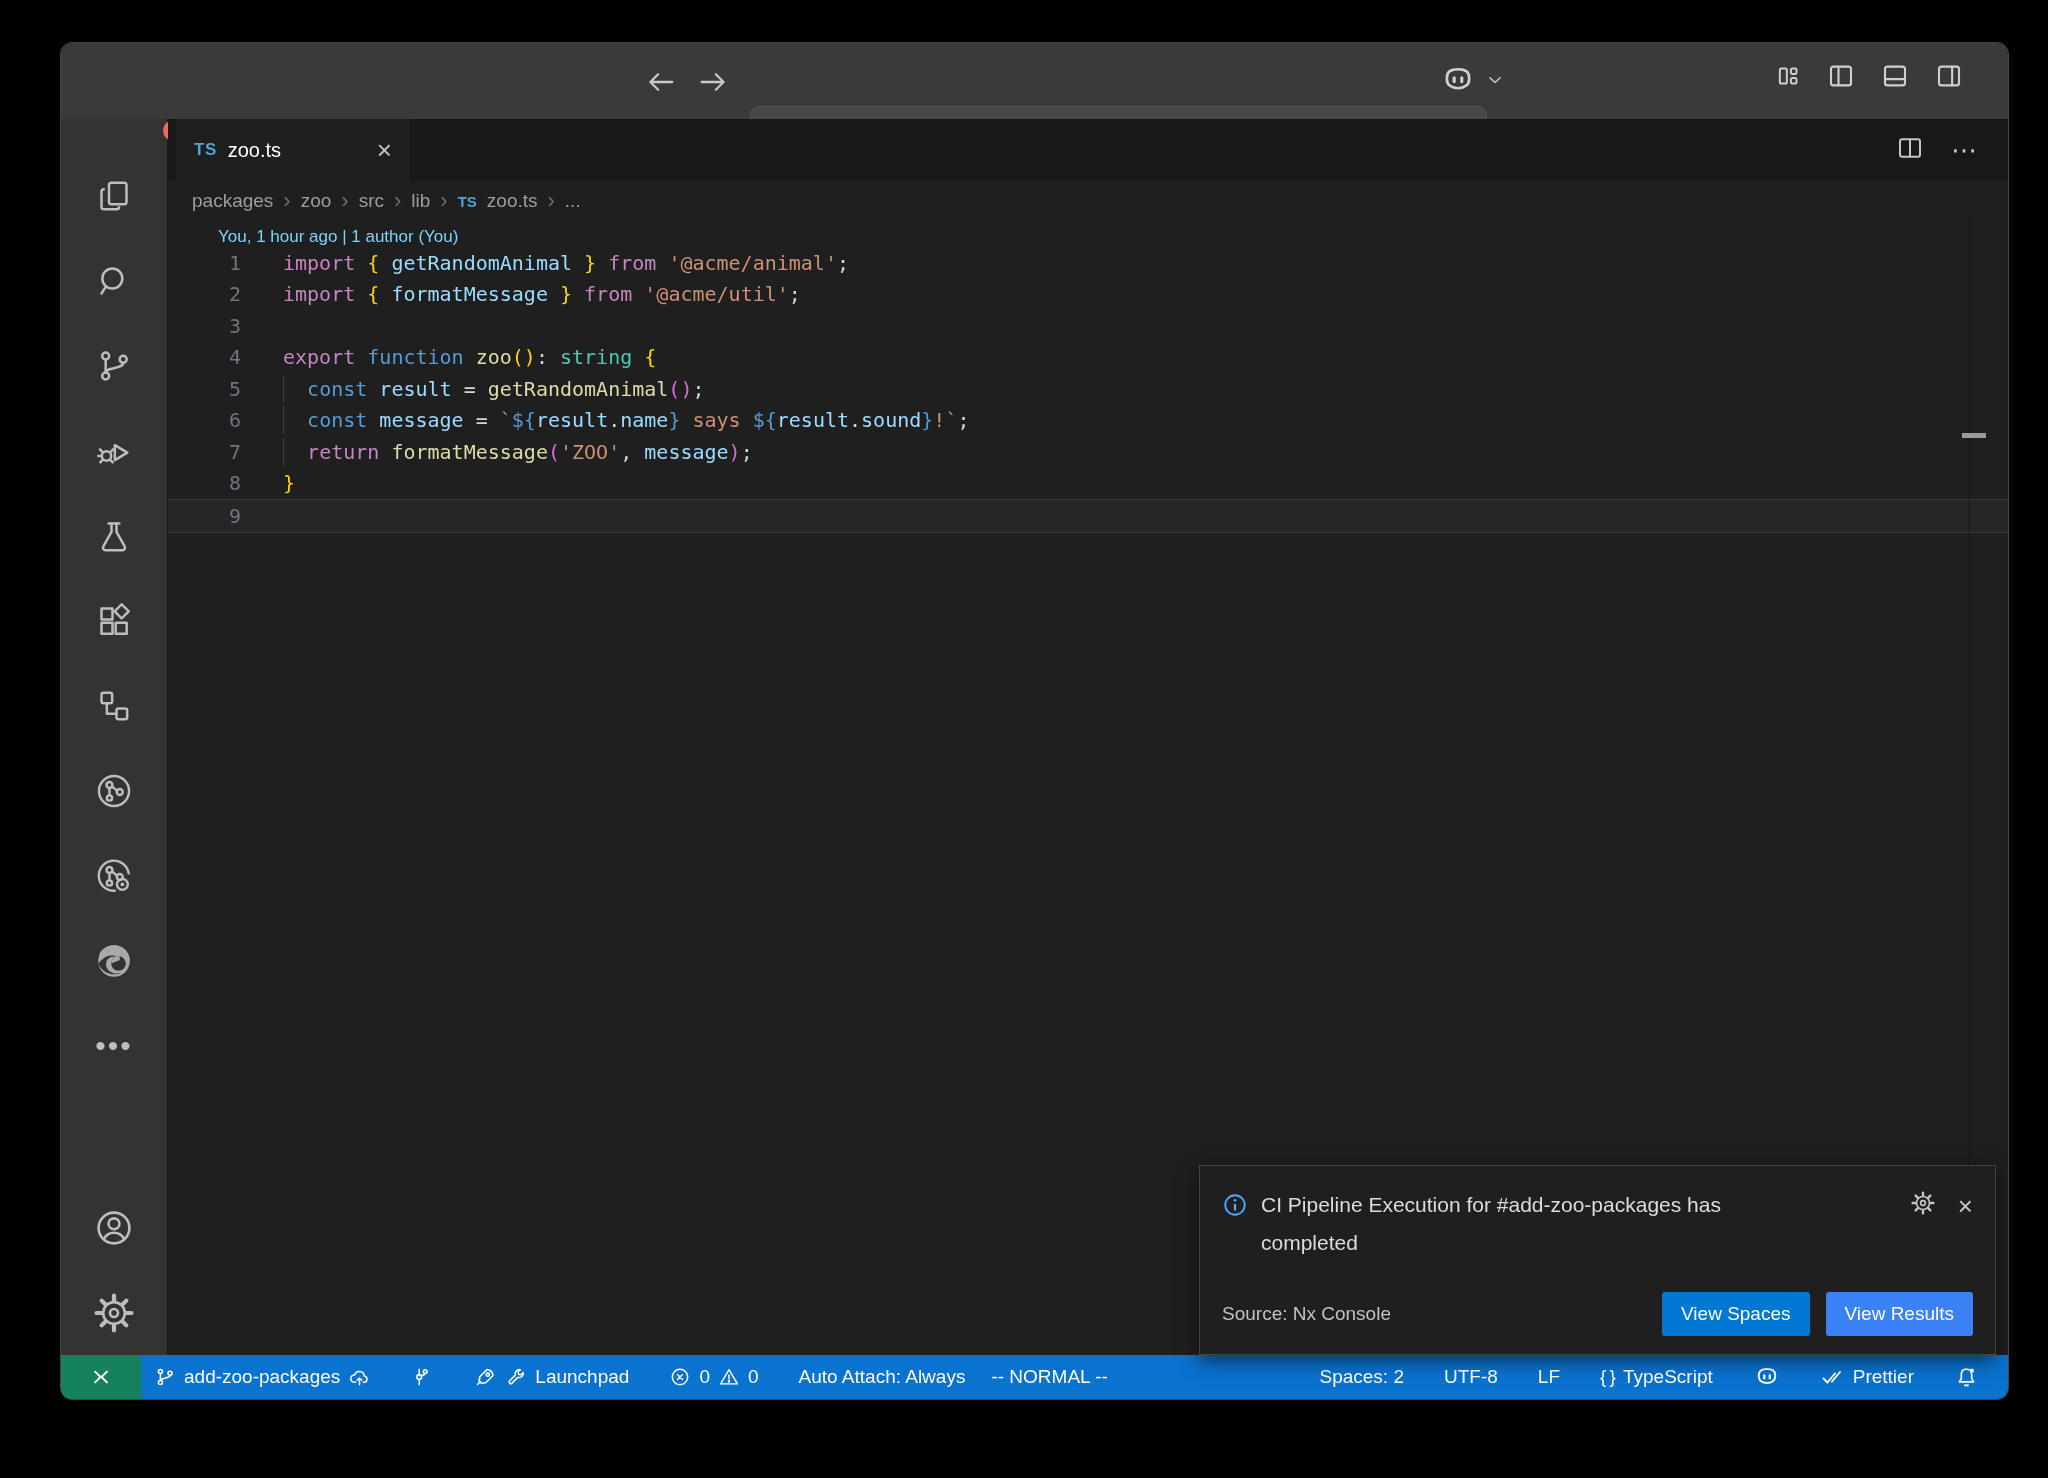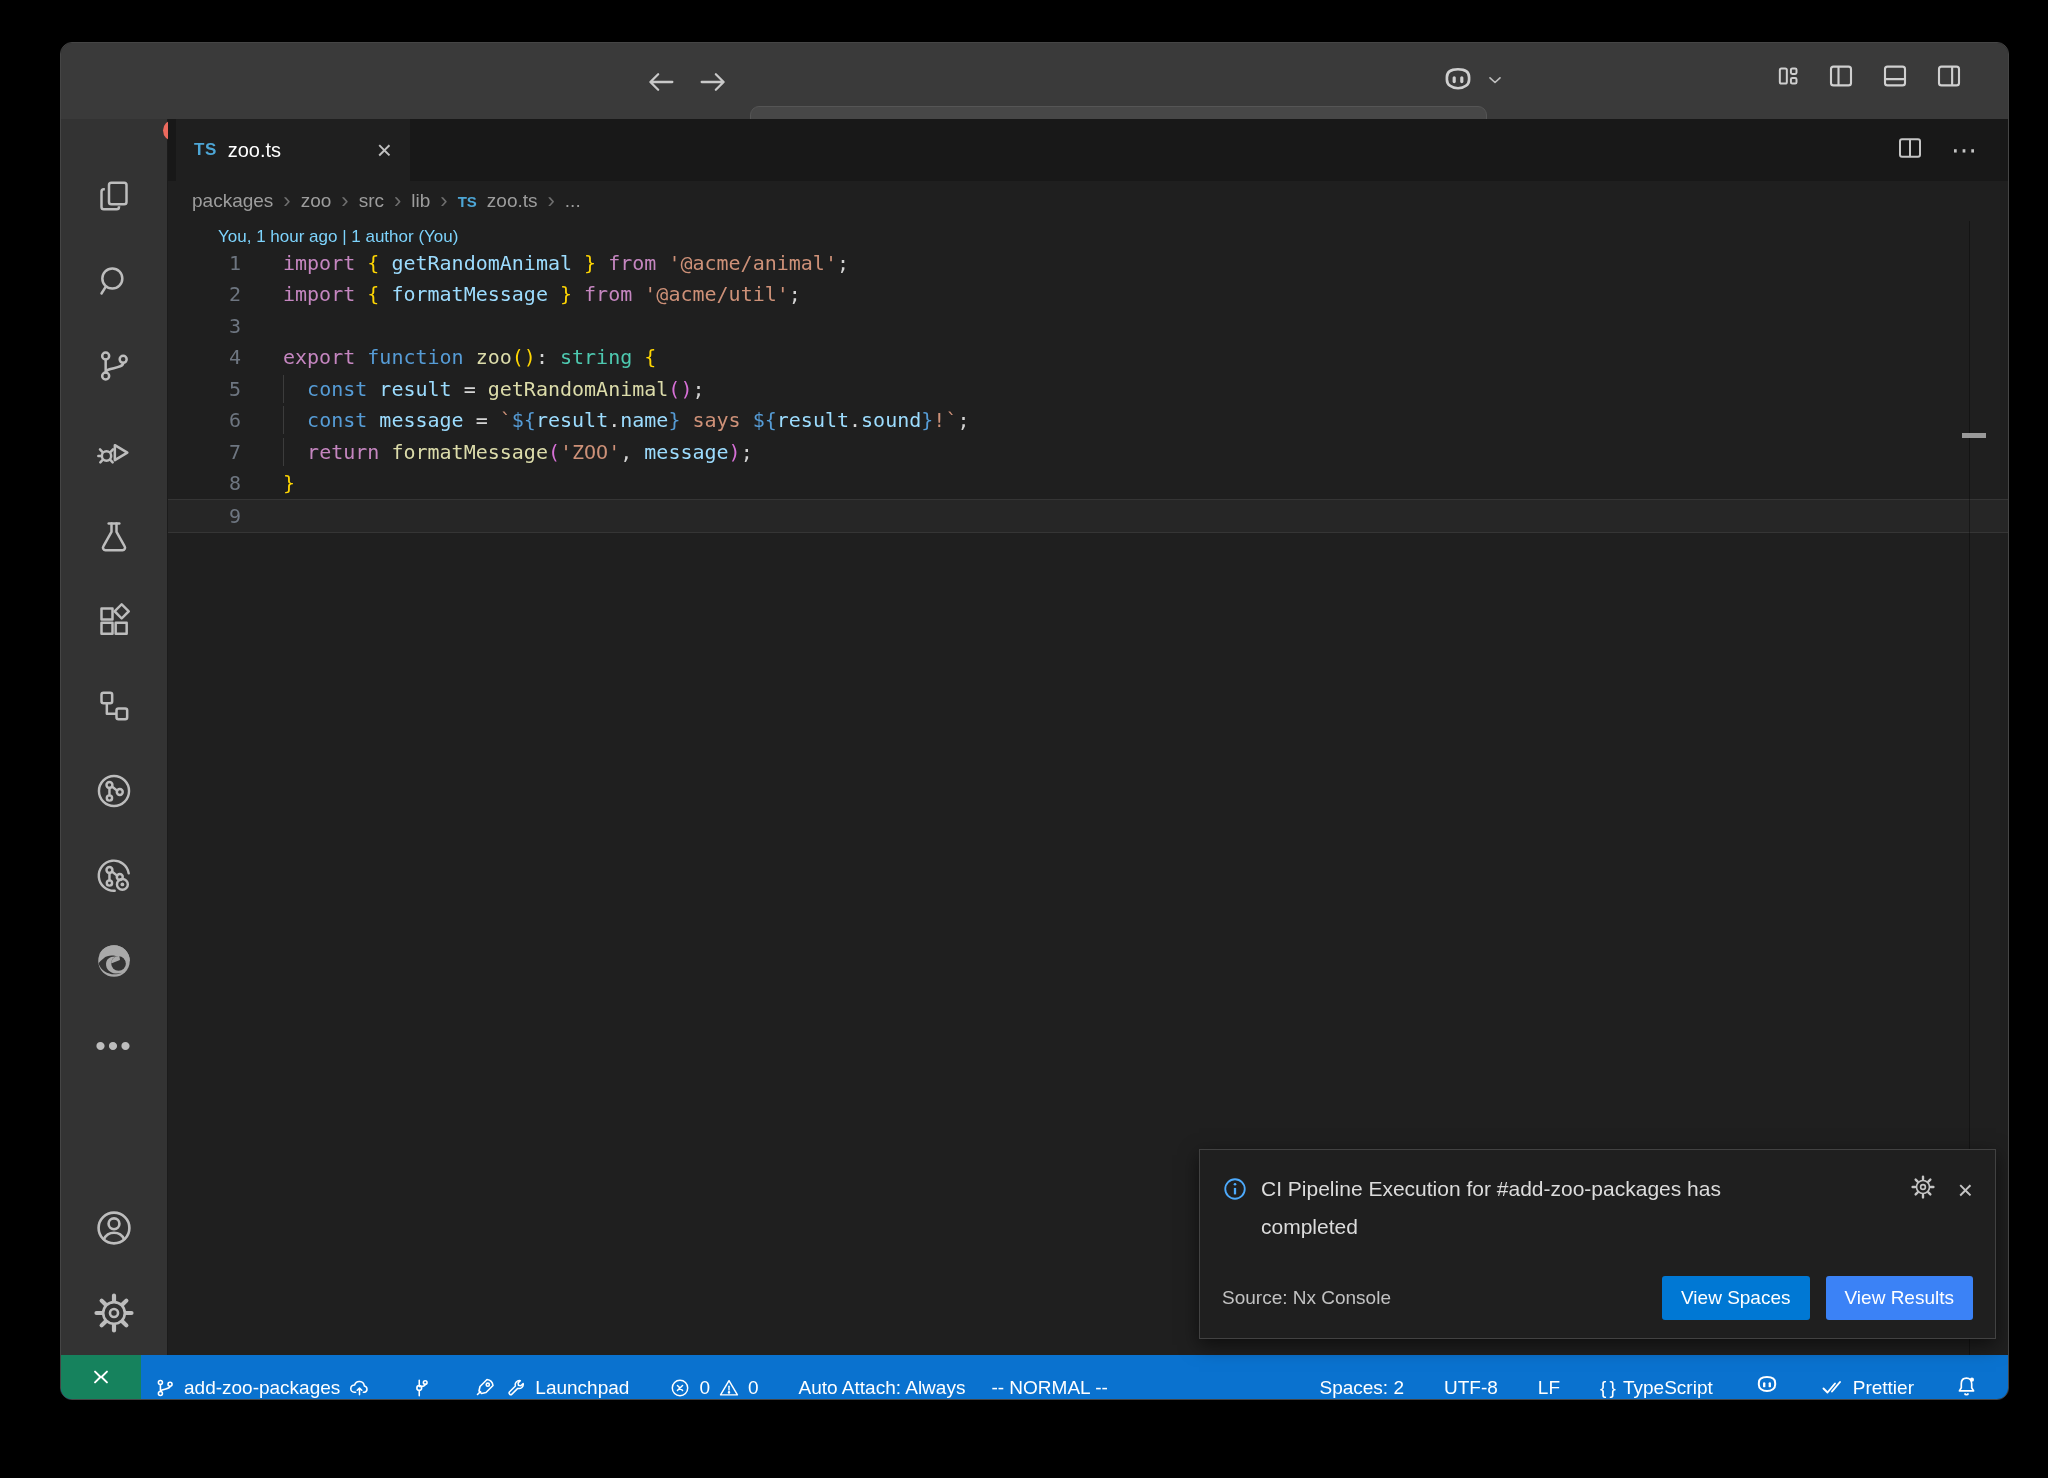--- a/index.html
+++ b/index.html
@@ -52,41 +52,41 @@
   .ct{padding-left:42px;white-space:pre;position:relative;}
   .code-row.guide .ct::before{content:"";position:absolute;left:42px;top:-2px;bottom:-2px;width:1px;background:#3c3c3c;}
   .code-row.current{background:rgba(130,130,130,.08);border-top:1px solid rgba(255,255,255,.07);
                     border-bottom:1px solid rgba(255,255,255,.07);}
   .tk-kwP{color:#C586C0}.tk-kwB{color:#569CD6}.tk-fn{color:#DCDCAA}.tk-vr{color:#9CDCFE}
   .tk-st{color:#CE9178}.tk-ty{color:#4EC9B0}.tk-pn{color:#D4D4D4}.tk-b1{color:#FFD602}.tk-b2{color:#D670D6}
   .overview-mark{position:absolute;right:22px;top:212px;width:24px;height:5px;background:#9a9a9a;}
   .scroll-sep{position:absolute;right:38px;top:0;bottom:0;width:1px;background:rgba(0,0,0,.35);}
 
   
-  .toasts{position:absolute;right:12px;bottom:60px;width:797px;display:flex;flex-direction:column;gap:14px;z-index:30;}
+  .toasts{position:absolute;right:12px;bottom:44px;width:797px;display:flex;flex-direction:column;gap:14px;z-index:30;}
   .toast{background:#1f1f1f;border:1px solid #424242;box-shadow:0 6px 18px rgba(0,0,0,.55);
          color:#dcdcdc;font-size:21px;}
   .toast-main{padding:20px 22px 18px 22px;}
   .toast-head{display:flex;align-items:flex-start;gap:13px;}
   .toast-msg{max-width:520px;line-height:38px;}
   .toast-actions-top{margin-left:auto;display:flex;gap:22px;align-items:center;color:#c5c5c5;padding-top:4px;}
   .toast-foot{display:flex;align-items:center;margin-top:30px;}
   .toast-source{color:#c2c2c2;font-size:19px;}
   .toast-buttons{margin-left:auto;display:flex;gap:16px;}
   .btn{height:44px;display:flex;align-items:center;padding:0 19px;font-size:19px;color:#fff;border-radius:3px;}
   .btn.primary{background:#0078d4;}
   .btn.secondary{background:#3b82f6;}
   .toast-simple{padding:20px 22px;display:flex;align-items:center;gap:13px;}
   .x-glyph{font-size:26px;line-height:1;}
 
   
   .statusbar{height:44px;background:#0a72cf;display:flex;align-items:stretch;color:#fff;
              font-size:19px;flex:0 0 auto;}
   .sb-remote{width:80px;background:#16825d;display:flex;align-items:center;justify-content:center;flex:0 0 auto;}
-  .sb-item{display:flex;align-items:flex-end;gap:8px;padding:0 13px;white-space:nowrap;}
+  .sb-item{display:flex;align-items:center;gap:8px;padding:0 13px;white-space:nowrap;}
   .sb-left{display:flex;align-items:stretch;}
   .sb-right{margin-left:auto;display:flex;align-items:stretch;padding-right:16px;}
   .sb-gap{width:14px;}
   svg{flex:0 0 auto;}
 </style>
 </head>
 <body>
 
 <div class="canvas">
   <div class="window">

